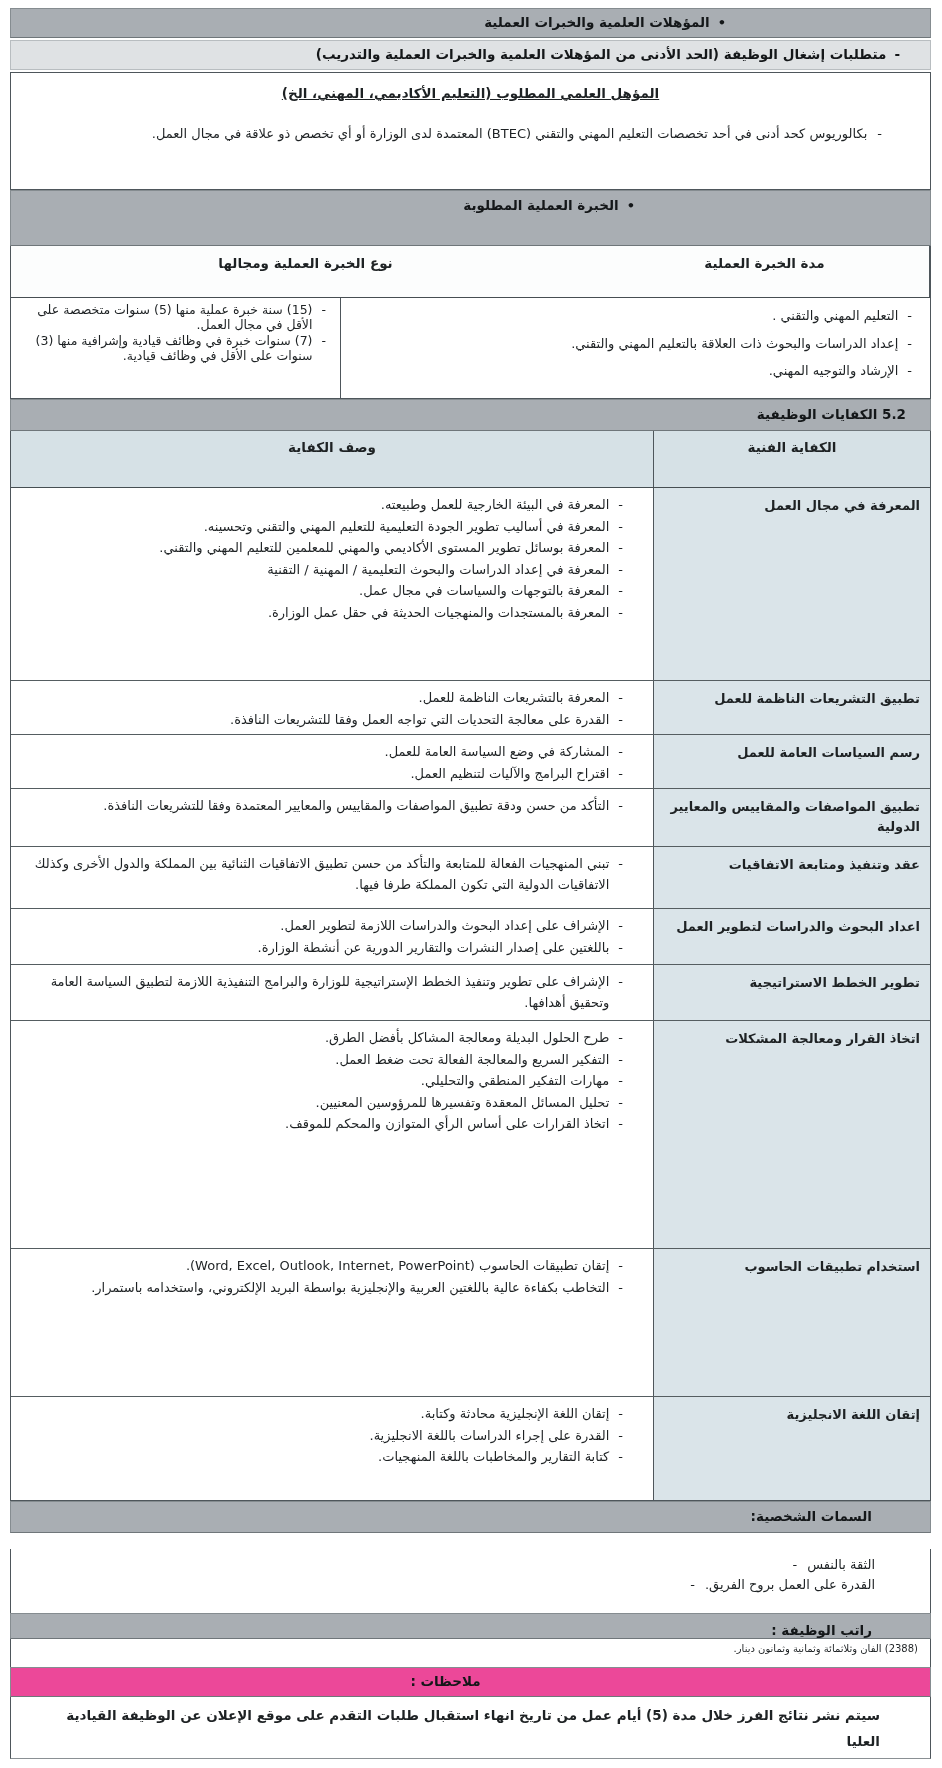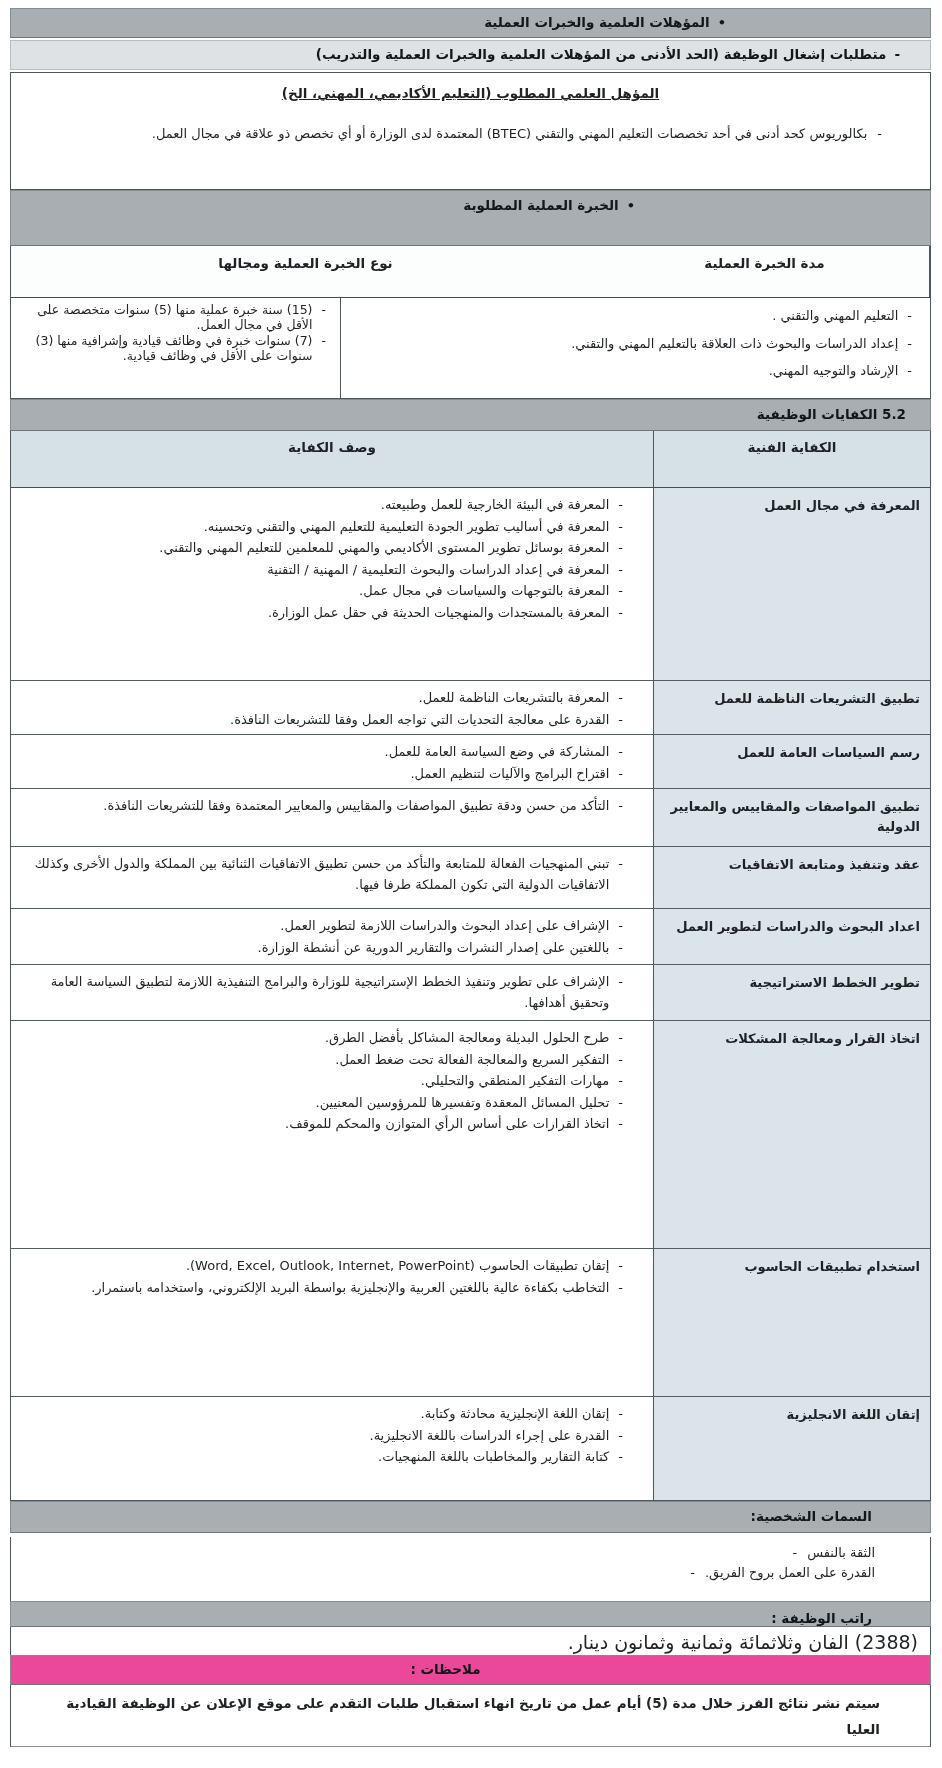--- a/index.html
+++ b/index.html
@@ -11,21 +11,21 @@
   .band { width: 100%; font-weight: bold; font-size: 13.5px; color: #141719;
           display: flex; align-items: flex-start; gap: 8px;
           border: 1px solid #858c90; border-bottom-color: #6f767a; margin-bottom: 2px; }
   .band-gray  { background: #a9aeb3; }
   .band-light { background: #dfe2e4; border-color: #b8bdc0; }
   .band-dark  { background: #ec4899; justify-content: center; }
   #band-qual   { height: 30px; padding: 5px 204px 0 8px; }
   #band-req    { height: 30px; padding: 5px 30px 0 8px; }
   #band-exp    { height: 56px; padding: 6px 295px 0 8px; margin-bottom: 0; }
   #band-comp   { height: 32px; padding: 6px 24px 0 7px; margin-bottom: 0; }
-  #band-traits { height: 32px; padding: 6px 58px 0 8px; margin-bottom: 4px; }
+  #band-traits { height: 32px; padding: 6px 58px 0 8px; margin-bottom: 16px; }
   #band-salary { height: 26px; padding: 4px 58px 0 8px; margin-bottom: 0; align-items: flex-end; }
   #band-notes  { height: 30px; padding: 5px 58px 0 8px; margin-bottom: 0; }
   .b-dot  { font-size: 13px; line-height: 1.45; }
   .b-dash { font-weight: bold; }
 
   
   .white-box { background: #fff; border-left: 1px solid #4e565b; border-right: 1px solid #4e565b; }
   #qual-block { height: 118px; border-top: 1px solid #4e565b; border-bottom: 1px solid #4e565b; }
   .qual-title { text-align: center; font-weight: bold; font-size: 13.5px; padding-top: 12px; text-decoration: underline; }
   .qual-item  { display: flex; gap: 10px; padding: 20px 48px 0 70px; font-size: 13px; line-height: 1.95; }
@@ -66,21 +66,21 @@
   #comp-rows .comp-row:nth-of-type(7)  { height: 56px; }
   #comp-rows .comp-row:nth-of-type(8)  { height: 228px; }
   #comp-rows .comp-row:nth-of-type(9)  { height: 148px; }
   #comp-rows .comp-row:nth-of-type(10) { height: 104px; }
 
   
   #traits-block { height: 64px; padding: 6px 55px 0 20px; }
   #traits-block .t-li { display: flex; gap: 10px; font-size: 13px; line-height: 1.55; }
 
   
-  #salary-block { height: 28px; padding: 4px 12px 8px 8px; font-size: 19px; }
+  #salary-block { height: 28px; padding: 4px 12px 8px 8px; font-size: 10px; }
   #notes-block  { height: 62px; padding: 6px 50px 0 55px; font-weight: bold;
                   font-size: 13.5px; line-height: 1.9; text-align: right;
                   border-bottom: 1px solid #8a9094; }
 </style>
 </head>
 <body>
 
 <div class="doc">
 
   <div class="band band-gray" id="band-qual">

